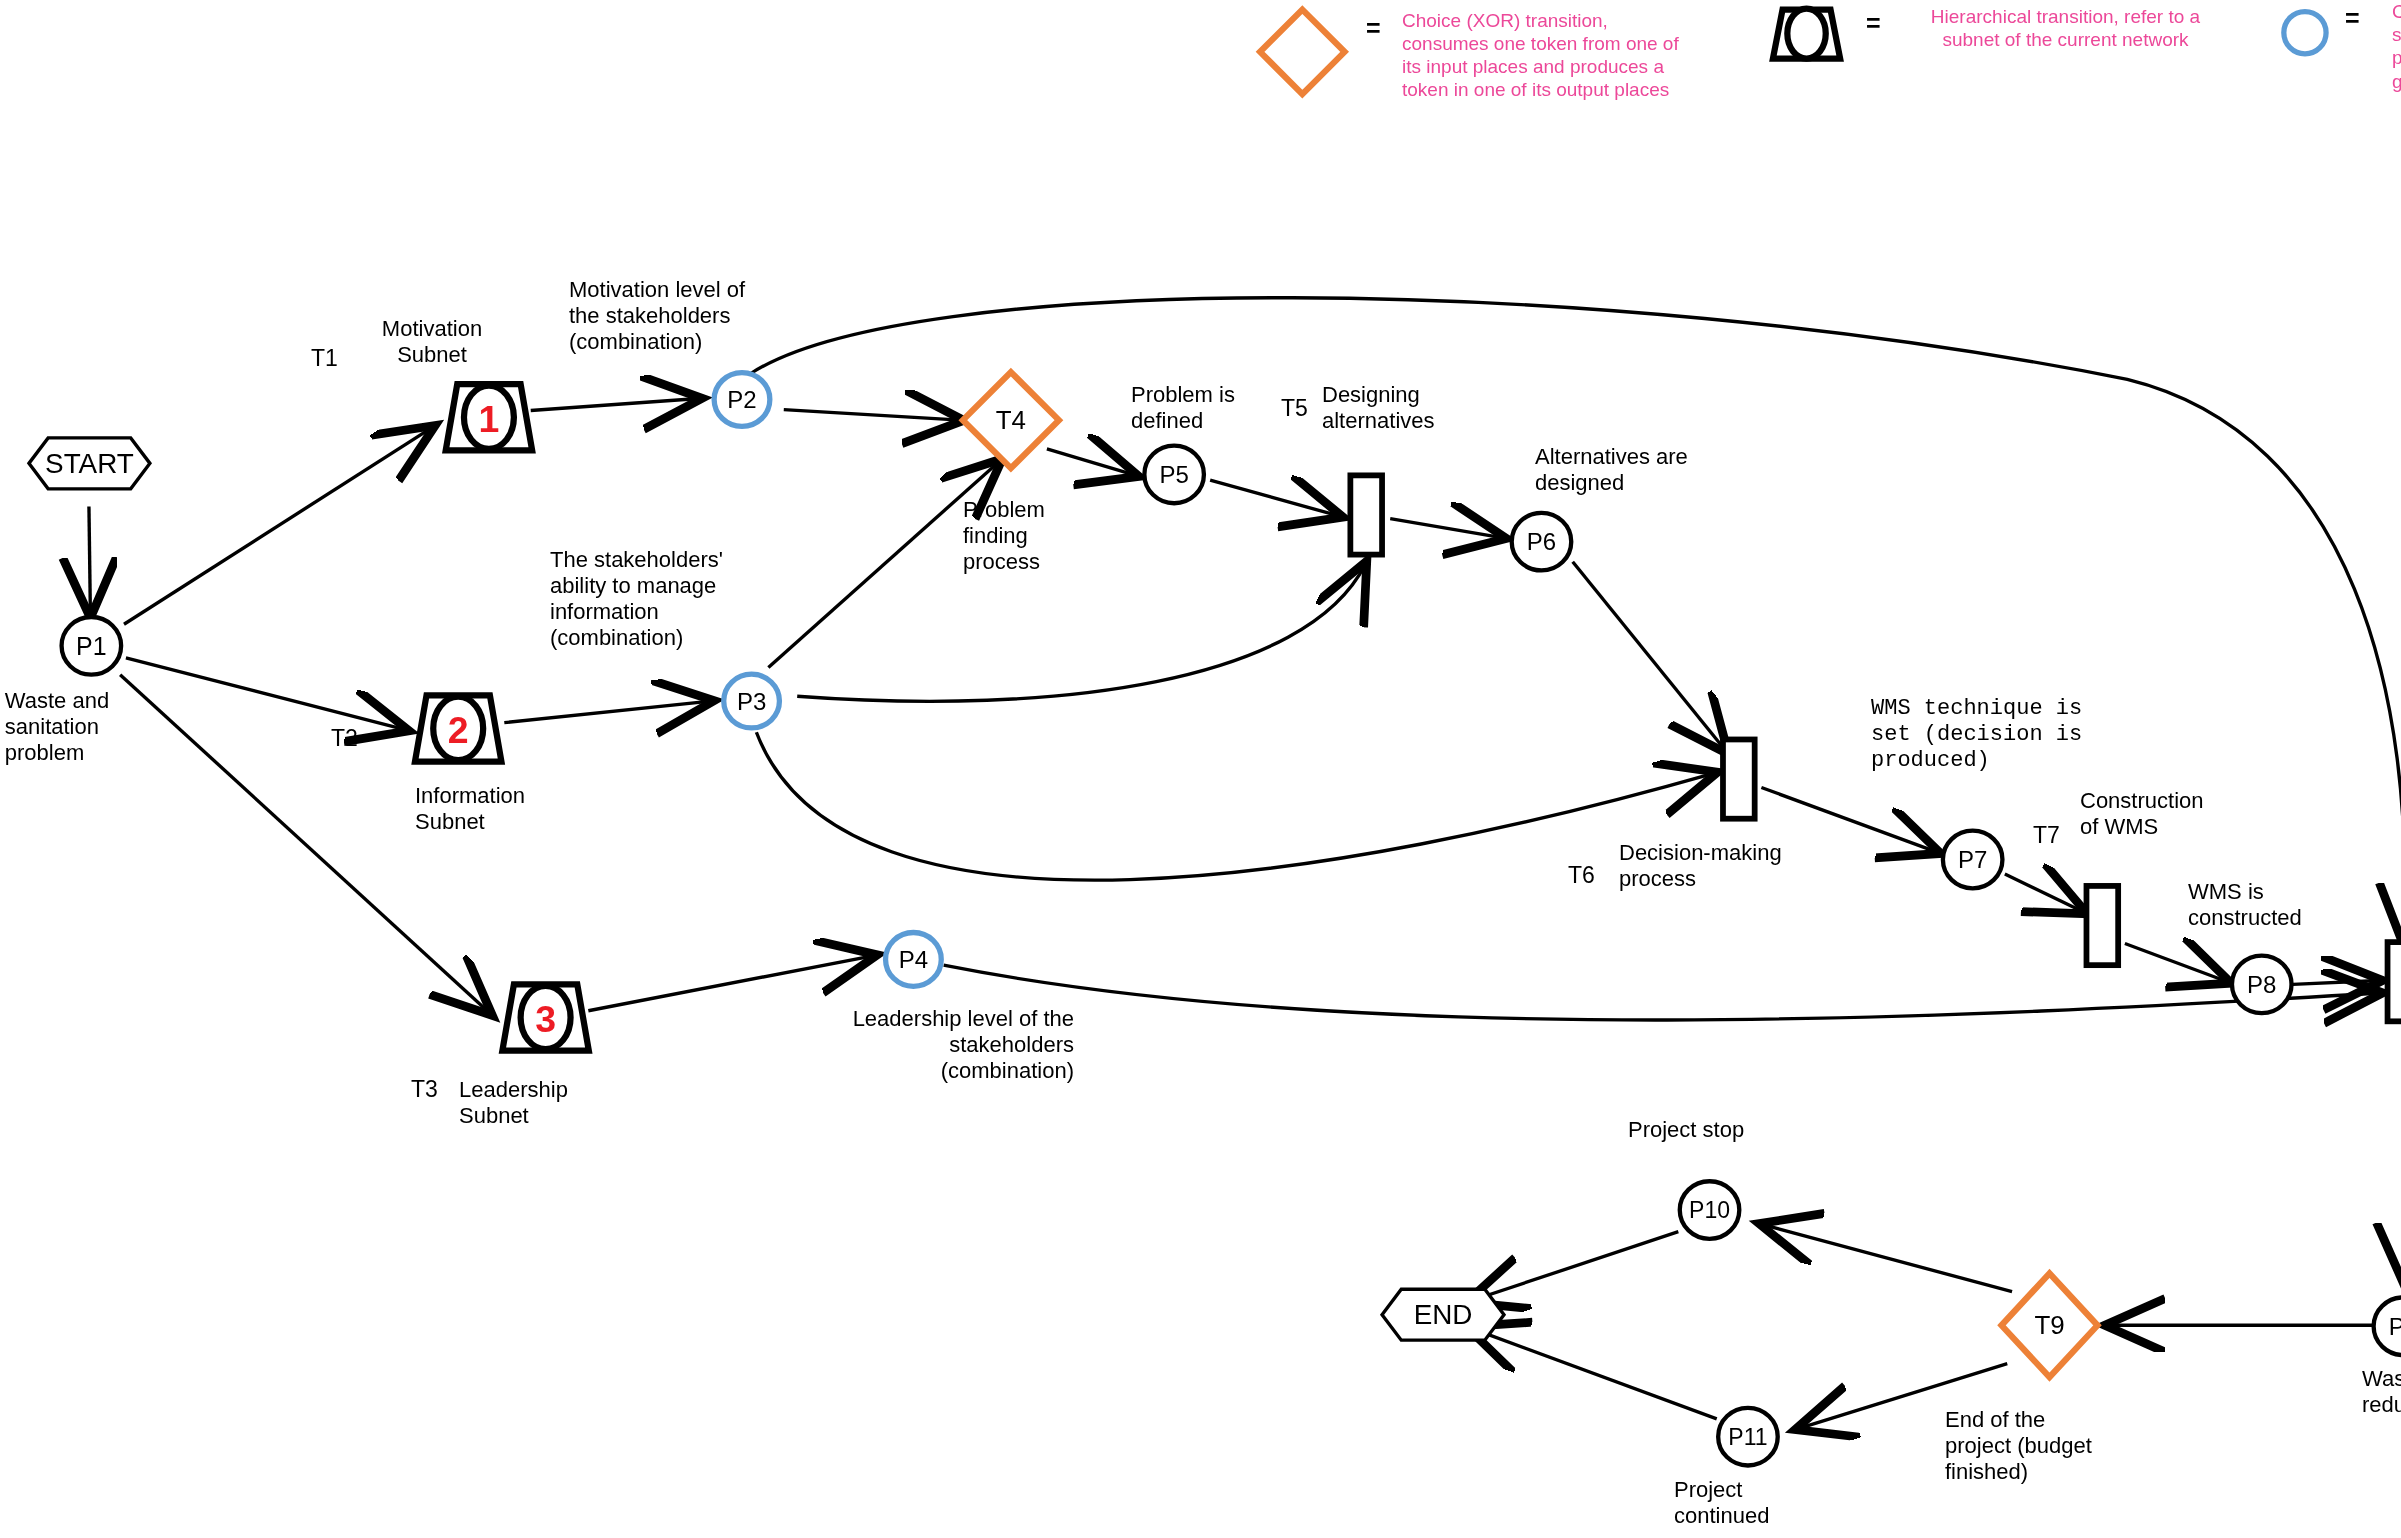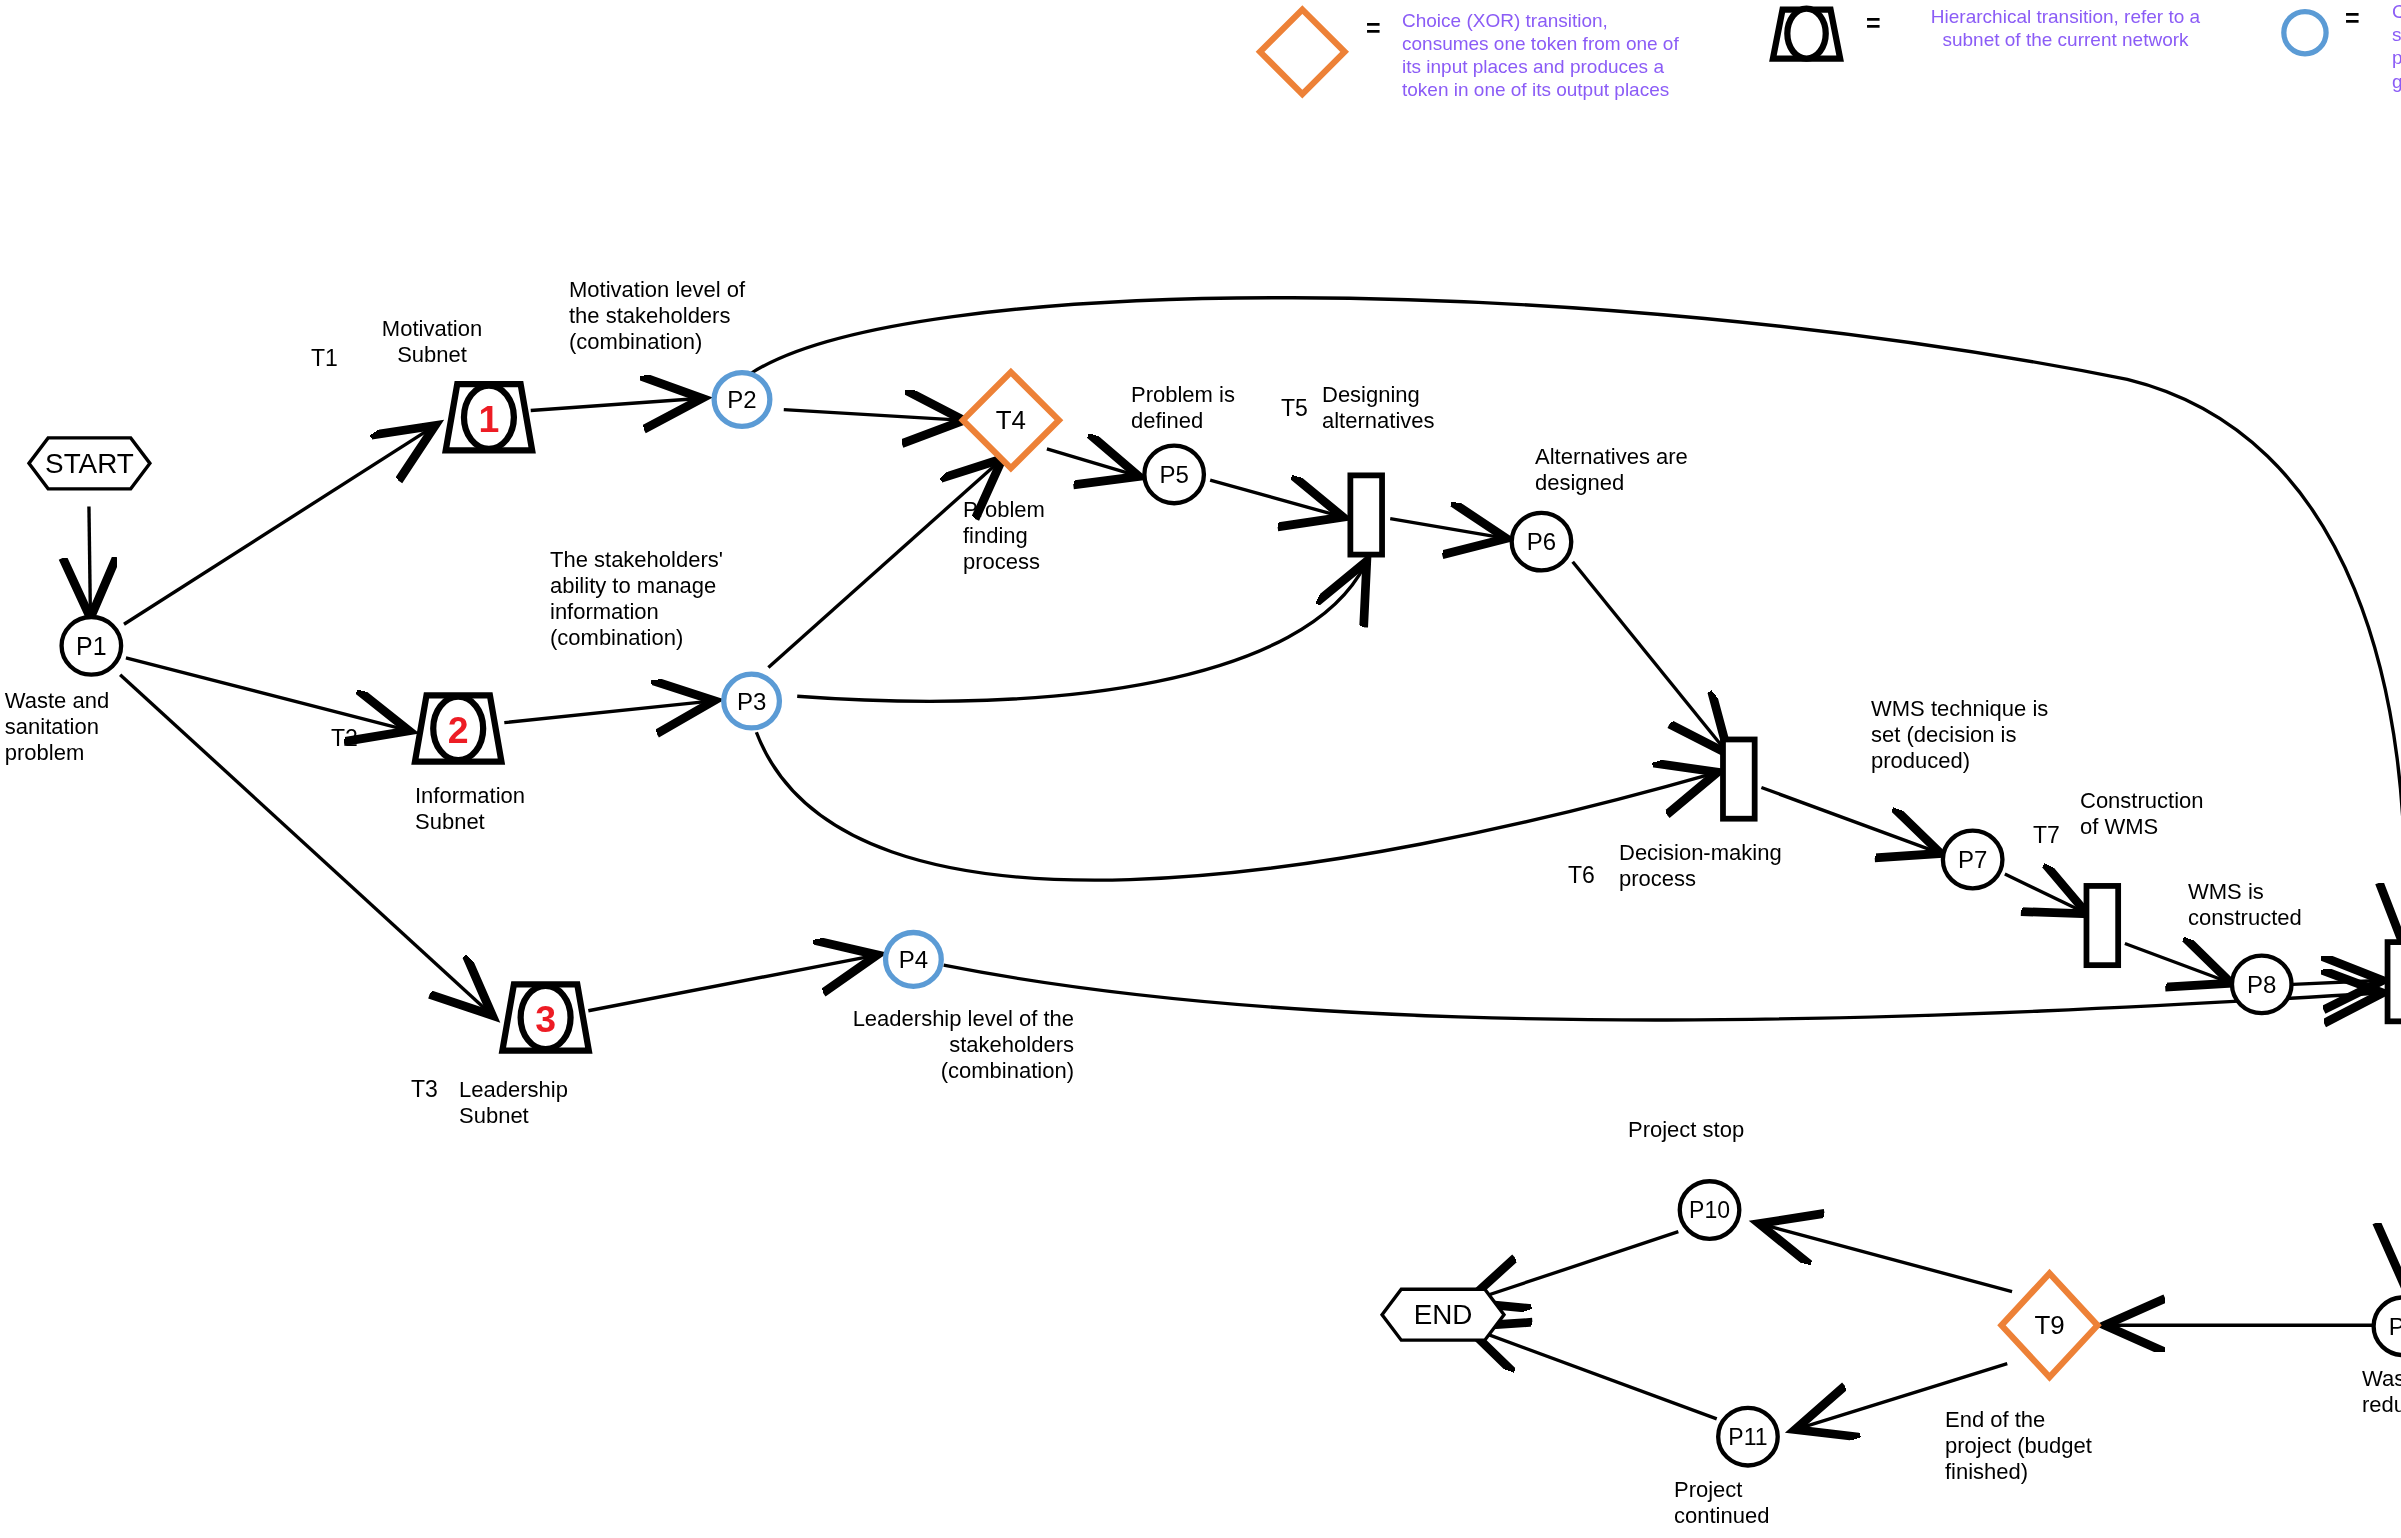--- a/index.html
+++ b/index.html
@@ -1,21 +1,21 @@
 <!DOCTYPE html>
 <html style="font-size:7.7px"><head>
 <meta charset="utf-8">
 <title>Petri Net Diagram</title>
 <style>
   html,body{margin:0;padding:0;background:#ffffff;}
   body{font-family:"Liberation Sans", sans-serif;}
   #stage{position:relative;width:2670px;height:1538px;background:#fff;overflow:hidden;}
   svg#net{position:absolute;left:0;top:0;width:2670px;height:1538px;}
   .lbl{position:absolute;color:#000;font-family:"Liberation Sans",sans-serif;line-height:1.18;white-space:pre-line;}
-  .legend-text{position:absolute;font-size:19px;line-height:1.22;color:#8b5cf6;white-space:pre-line;}
+  .legend-text{position:absolute;font-size:19px;line-height:1.22;color:#ec4899;white-space:pre-line;}
   .eqsign{position:absolute;font-size:25px;font-weight:bold;color:#000;}
   .node-text{font-family:"Liberation Sans",sans-serif;fill:#000;text-anchor:middle;dominant-baseline:central;}
   .subnet-num{font-family:"Liberation Sans",sans-serif;fill:#ED1C24;text-anchor:middle;dominant-baseline:central;font-weight:bold;}
   .arc{fill:none;stroke:#000;stroke-width:7;}
   .place-c{fill:#fff;stroke:#000;stroke-width:9;}
   .place-combo{fill:#fff;stroke:#5B9BD5;stroke-width:11;}
   .trans-bar{fill:#fff;stroke:#000;stroke-width:12;}
   .trans-xor{fill:#fff;stroke:#ED8137;stroke-width:13;}
   .subnet-shape{fill:#fff;stroke:#000;stroke-width:13;}
   .terminal{fill:#fff;stroke:#000;stroke-width:7;}
@@ -245,21 +245,21 @@
   <div class="lbl" style="left:1322px;top:382px;width:168px;font-size:22px;">Designing
 alternatives</div>
 
   <div class="lbl" style="left:1535px;top:444px;width:187px;font-size:22px;">Alternatives are
 designed</div>
 
   <div class="lbl" style="left:1568px;top:862px;font-size:23px;">T6</div>
   <div class="lbl" style="left:1619px;top:840px;width:202px;font-size:22px;">Decision-making
 process</div>
 
-  <div class="lbl" style="left:1871px;top:696px;width:231px;font-size:22px;">WMS technique is
+  <div class="lbl" style="left:1871px;top:696px;width:231px;font-size:22px;font-family:Liberation Mono, monospace;">WMS technique is
 set (decision is
 produced)</div>
 
   <div class="lbl" style="left:2033px;top:822px;font-size:23px;">T7</div>
   <div class="lbl" style="left:2080px;top:788px;width:158px;font-size:22px;">Construction
 of WMS</div>
 
   <div class="lbl" style="left:2188px;top:879px;width:158px;font-size:22px;">WMS is
 constructed</div>
 

